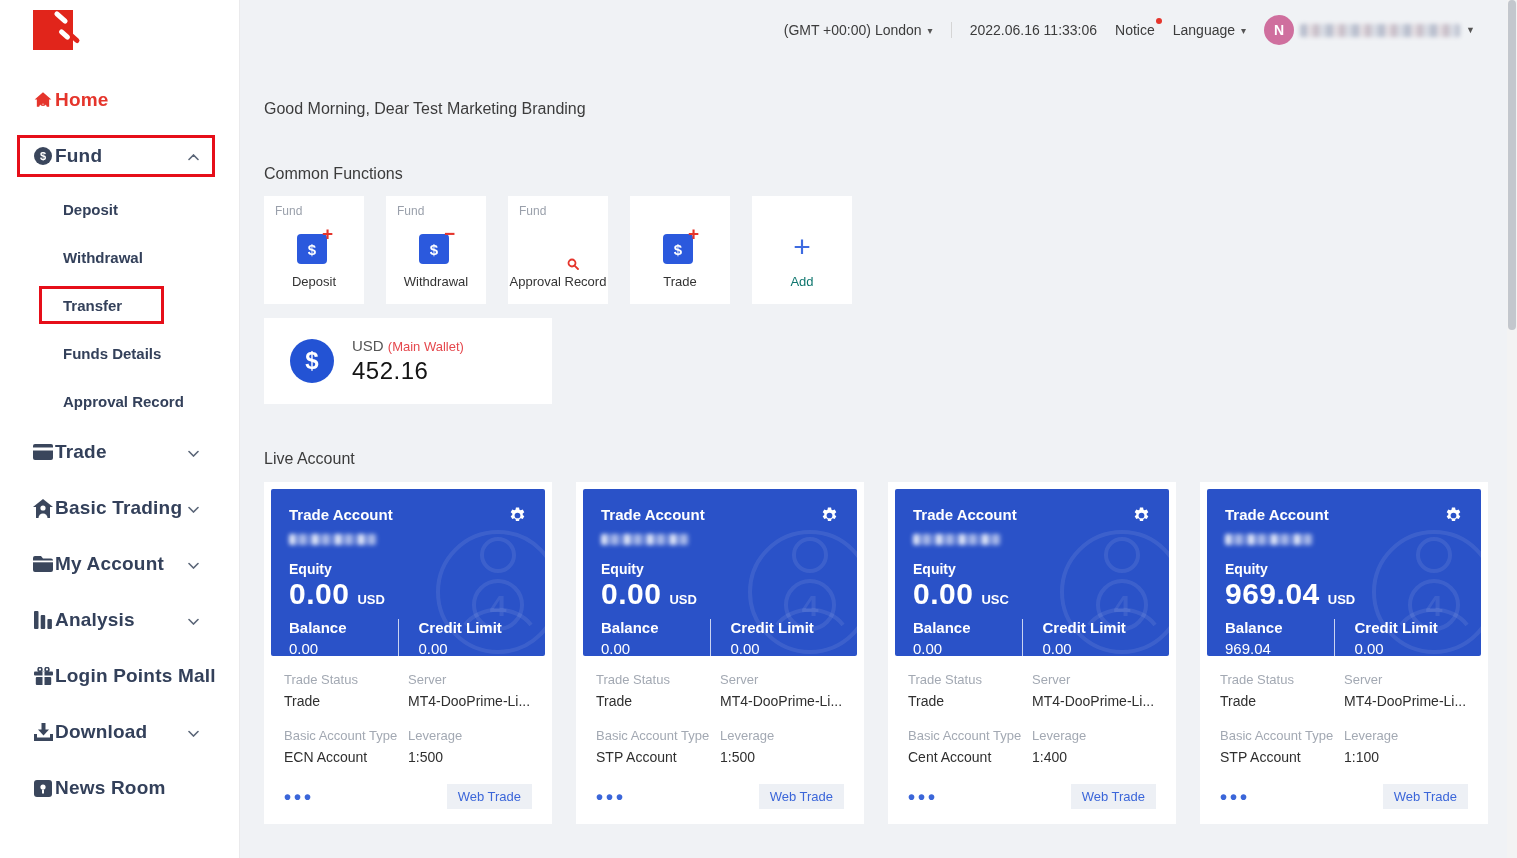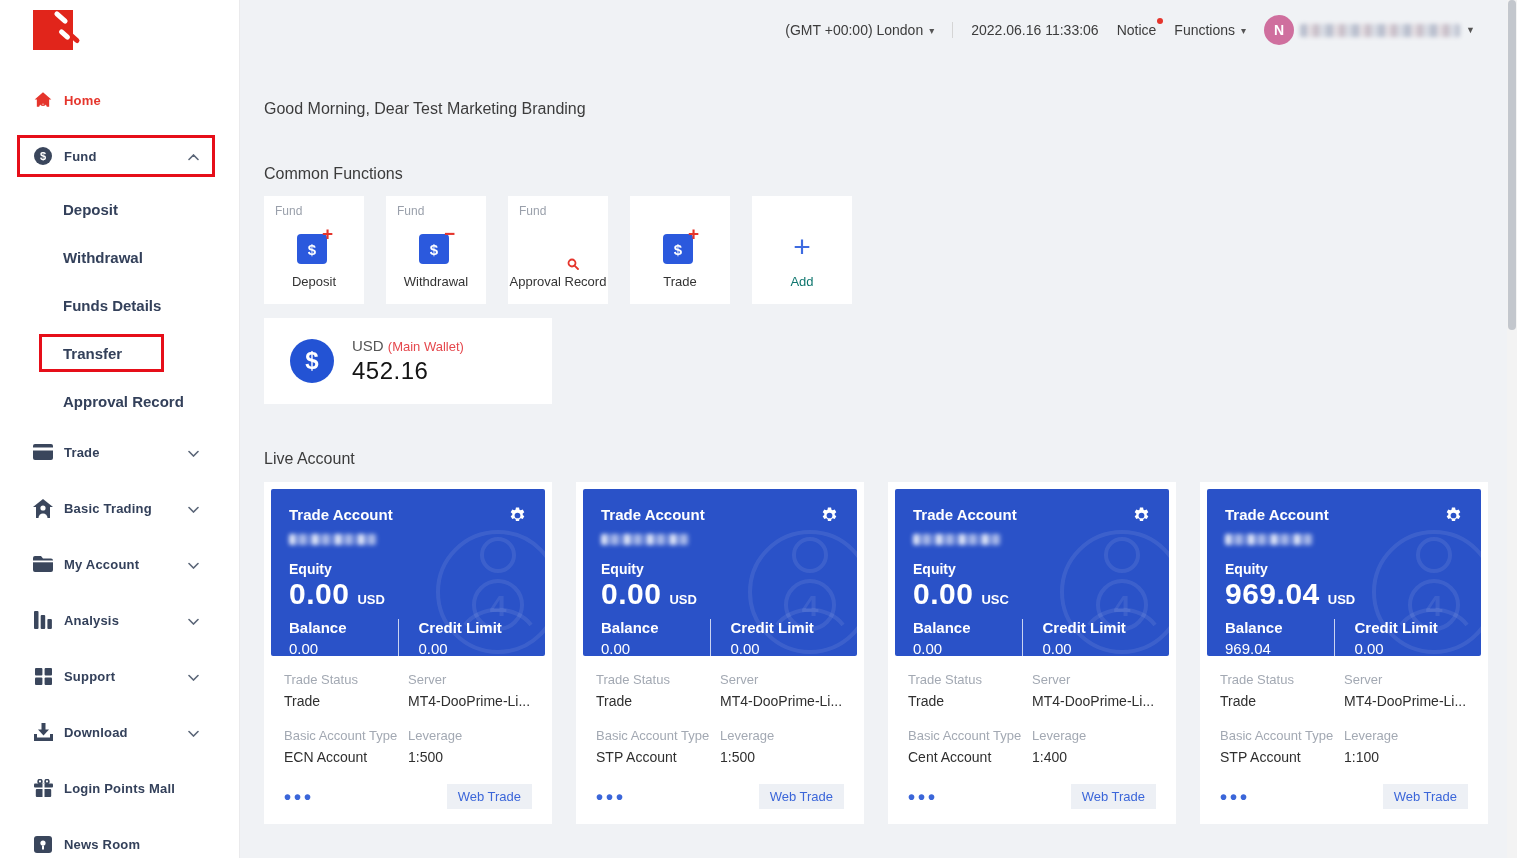--- a/index.html
+++ b/index.html
@@ -9,21 +9,21 @@
 
   
   .sidebar { position:absolute; left:0; top:0; width:240px; height:858px; background:#fff; border-right:1px solid #eaeaec; z-index:5; }
   .logo { position:absolute; left:33px; top:10px; width:40px; height:40px; background:#e1251b; }
   .logo .slash1 { position:absolute; right:4px; top:5px; width:16px; height:5px; background:#fff; border-radius:3px; transform:rotate(42deg); }
   .logo .slash2 { position:absolute; right:-8px; top:24px; width:17px; height:5px; background:#e1251b; border-radius:3px; transform:rotate(42deg); }
   .logo .slash2i { position:absolute; right:2px; top:22px; width:13px; height:5px; background:#fff; border-radius:3px; transform:rotate(42deg); }
   .nav { position:absolute; top:82px; left:0; width:100%; }
   .nav-item { position:relative; height:36px; display:flex; align-items:center; padding-left:33px; margin-bottom:20px; cursor:pointer; }
   .nav-item .ic { width:20px; height:20px; display:flex; align-items:center; justify-content:center; color:#3a465c; }
-  .nav-item .lbl { margin-left:11px; font-size:13px; font-weight:bold; color:#33405a; letter-spacing:.2px; }
+  .nav-item .lbl { margin-left:2px; font-size:19px; font-weight:bold; color:#33405a; letter-spacing:.2px; }
   .nav-item.active .lbl { color:#e5352c; }
   .nav-item .chev { position:absolute; right:40px; top:50%; transform:translateY(-50%); }
   .sub-item { position:relative; height:30px; display:flex; align-items:center; padding-left:63px; margin-bottom:18px; cursor:pointer; }
   .sub-item .lbl { font-size:15px; font-weight:bold; color:#33405a; }
   .hl-box { position:absolute; border:3px solid #e60e19; pointer-events:none; }
   .hl-fund { left:17px; right:24px; top:-3px; bottom:-3px; }
   .hl-transfer { left:39px; width:125px; top:-4px; bottom:-4px; }
   .dollar-circle { width:18px; height:18px; border-radius:50%; background:#3a465c; color:#fff; font-size:11px; font-weight:bold; display:flex; align-items:center; justify-content:center; }
 
   
@@ -136,25 +136,25 @@
         <span class="hl-box hl-fund"></span>
       </div>
 
       <div class="sub-item">
         <span class="lbl">Deposit</span>
       </div>
       <div class="sub-item">
         <span class="lbl">Withdrawal</span>
       </div>
       <div class="sub-item">
-        <span class="lbl">Funds Details</span>
-      </div>
-      <div class="sub-item">
         <span class="lbl">Transfer</span>
         <span class="hl-box hl-transfer"></span>
+      </div>
+      <div class="sub-item">
+        <span class="lbl">Funds Details</span>
       </div>
       <div class="sub-item">
         <span class="lbl">Approval Record</span>
       </div>
 
       <div class="nav-item">
         <span class="ic">
           <svg width="20" height="16" viewBox="0 0 20 16">
               <rect x="0" y="0" width="20" height="16" rx="2" fill="#3a465c"></rect>
               <rect x="0" y="3.5" width="20" height="3" fill="#fff"></rect>
@@ -200,64 +200,50 @@
               <rect x="6.7" y="4" width="4.5" height="14" rx="1" fill="#3a465c"></rect>
               <rect x="13.4" y="8" width="4.5" height="10" rx="1" fill="#3a465c"></rect>
             </svg>
         </span>
         <span class="lbl">Analysis</span>
         <span class="chev"><svg width="11" height="7" viewBox="0 0 11 7">
               <path d="M1 1.5 5.5 6 10 1.5" fill="none" stroke="#5b6678" stroke-width="1.6" stroke-linecap="round"></path>
             </svg></span>
       </div>
 
-      <div class="nav-item">
-        <span class="ic">
-          <svg width="17" height="17" viewBox="0 0 17 17">
-              <rect x="0" y="0" width="7.4" height="7.4" rx="1" fill="#3a465c"></rect>
-              <rect x="9.6" y="0" width="7.4" height="7.4" rx="1" fill="#3a465c"></rect>
-              <rect x="0" y="9.6" width="7.4" height="7.4" rx="1" fill="#3a465c"></rect>
-              <rect x="9.6" y="9.6" width="7.4" height="7.4" rx="1" fill="#3a465c"></rect>
-            </svg>
-        </span>
-        <span class="lbl">Support</span>
-        <span class="chev"><svg width="11" height="7" viewBox="0 0 11 7">
-              <path d="M1 1.5 5.5 6 10 1.5" fill="none" stroke="#5b6678" stroke-width="1.6" stroke-linecap="round"></path>
-            </svg></span>
-      </div>
-
-      <div class="nav-item">
-        <span class="ic">
-          <svg width="19" height="18" viewBox="0 0 19 18">
-              <rect x="7.5" y="0" width="4" height="7" fill="#3a465c"></rect>
-              <path d="M4 6.5 h11 L9.5 12.5 Z" fill="#3a465c"></path>
-              <path d="M0 11 h3 v3.5 h13 V11 h3 v7 H0 Z" fill="#3a465c"></path>
-            </svg>
-        </span>
-        <span class="lbl">Download</span>
-        <span class="chev"><svg width="11" height="7" viewBox="0 0 11 7">
-              <path d="M1 1.5 5.5 6 10 1.5" fill="none" stroke="#5b6678" stroke-width="1.6" stroke-linecap="round"></path>
-            </svg></span>
-      </div>
 
       <div class="nav-item">
         <span class="ic">
           <svg width="19" height="18" viewBox="0 0 19 18">
               <circle cx="6" cy="2.4" r="1.9" fill="none" stroke="#3a465c" stroke-width="1.6"></circle>
               <circle cx="13" cy="2.4" r="1.9" fill="none" stroke="#3a465c" stroke-width="1.6"></circle>
               <rect x="0" y="4.5" width="19" height="4" rx="1" fill="#3a465c"></rect>
               <rect x="1.8" y="10" width="15.4" height="8" rx="1" fill="#3a465c"></rect>
               <rect x="8.5" y="4.5" width="2" height="13.5" fill="#fff"></rect>
             </svg>
         </span>
         <span class="lbl">Login Points Mall</span>
       </div>
 
       <div class="nav-item">
         <span class="ic">
+          <svg width="19" height="18" viewBox="0 0 19 18">
+              <rect x="7.5" y="0" width="4" height="7" fill="#3a465c"></rect>
+              <path d="M4 6.5 h11 L9.5 12.5 Z" fill="#3a465c"></path>
+              <path d="M0 11 h3 v3.5 h13 V11 h3 v7 H0 Z" fill="#3a465c"></path>
+            </svg>
+        </span>
+        <span class="lbl">Download</span>
+        <span class="chev"><svg width="11" height="7" viewBox="0 0 11 7">
+              <path d="M1 1.5 5.5 6 10 1.5" fill="none" stroke="#5b6678" stroke-width="1.6" stroke-linecap="round"></path>
+            </svg></span>
+      </div>
+
+      <div class="nav-item">
+        <span class="ic">
           <svg width="18" height="17" viewBox="0 0 18 17">
               <rect x="0" y="0" width="18" height="17" rx="3" fill="#3a465c"></rect>
               <circle cx="9" cy="7" r="2.6" fill="#fff"></circle>
               <rect x="8" y="9.5" width="2" height="4" fill="#fff"></rect>
             </svg>
         </span>
         <span class="lbl">News Room</span>
       </div>
 
     </nav>
@@ -270,21 +256,21 @@
         <span>(GMT +00:00) London</span>
         <span class="caret">▾</span>
       </div>
       <span class="tb-sep"></span>
       <span>2022.06.16 11:33:06</span>
       <div class="tb-item notice-wrap">
         <span>Notice</span>
         <span class="notice-dot"></span>
       </div>
       <div class="tb-item">
-        <span>Functions</span>
+        <span>Language</span>
         <span class="caret">▾</span>
       </div>
       <div class="tb-item">
         <span class="avatar">N</span>
         <span class="blur-line user-blur"></span>
         <span class="caret" style="font-size:9px;">▼</span>
       </div>
     </div>
 
     <div class="greeting">Good Morning, Dear Test Marketing Branding</div>

